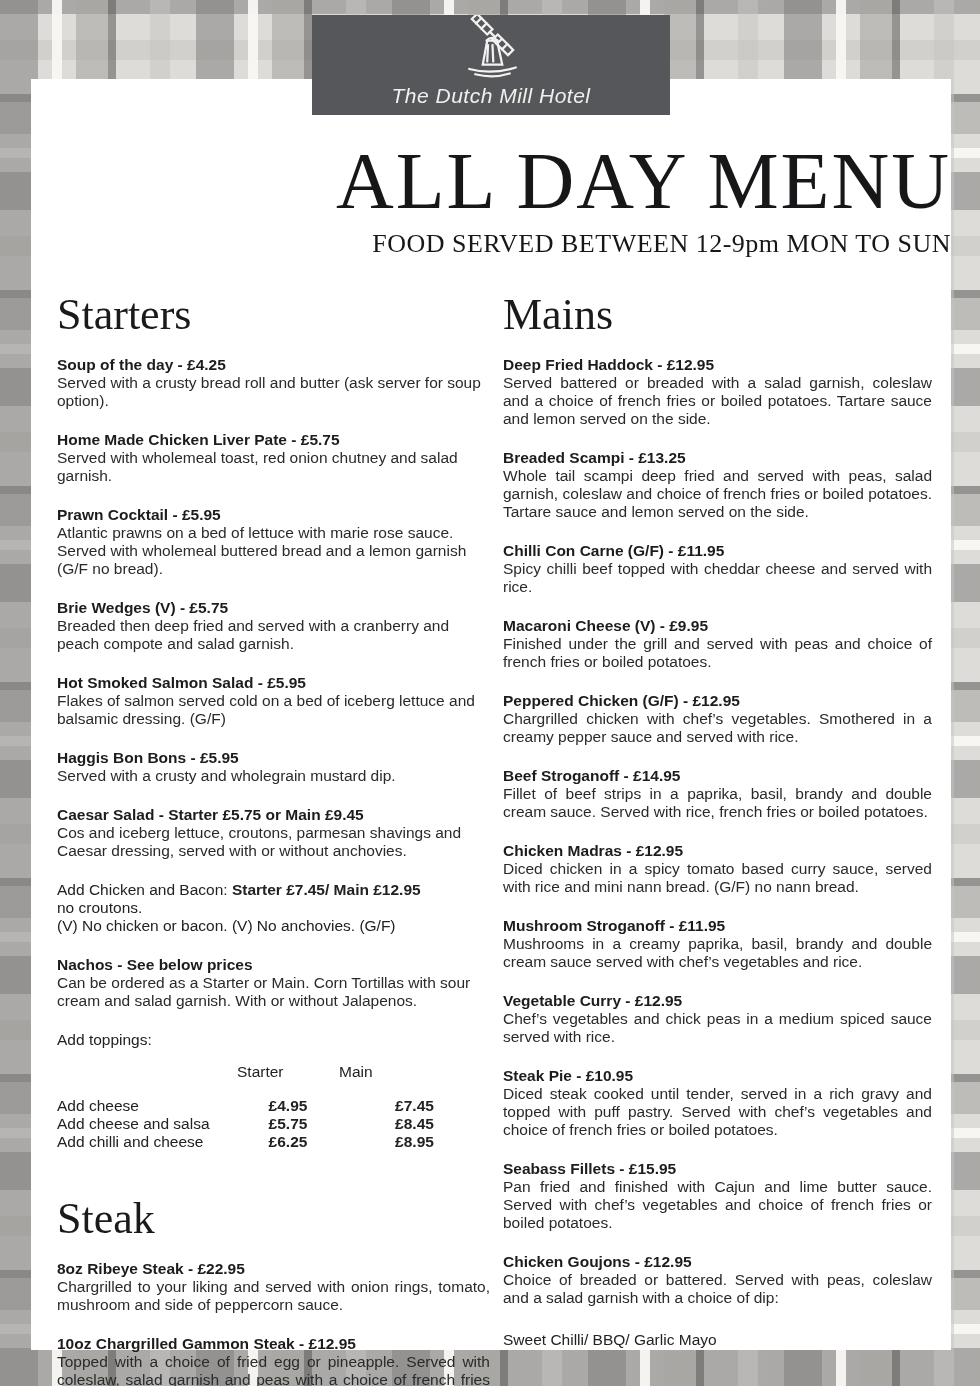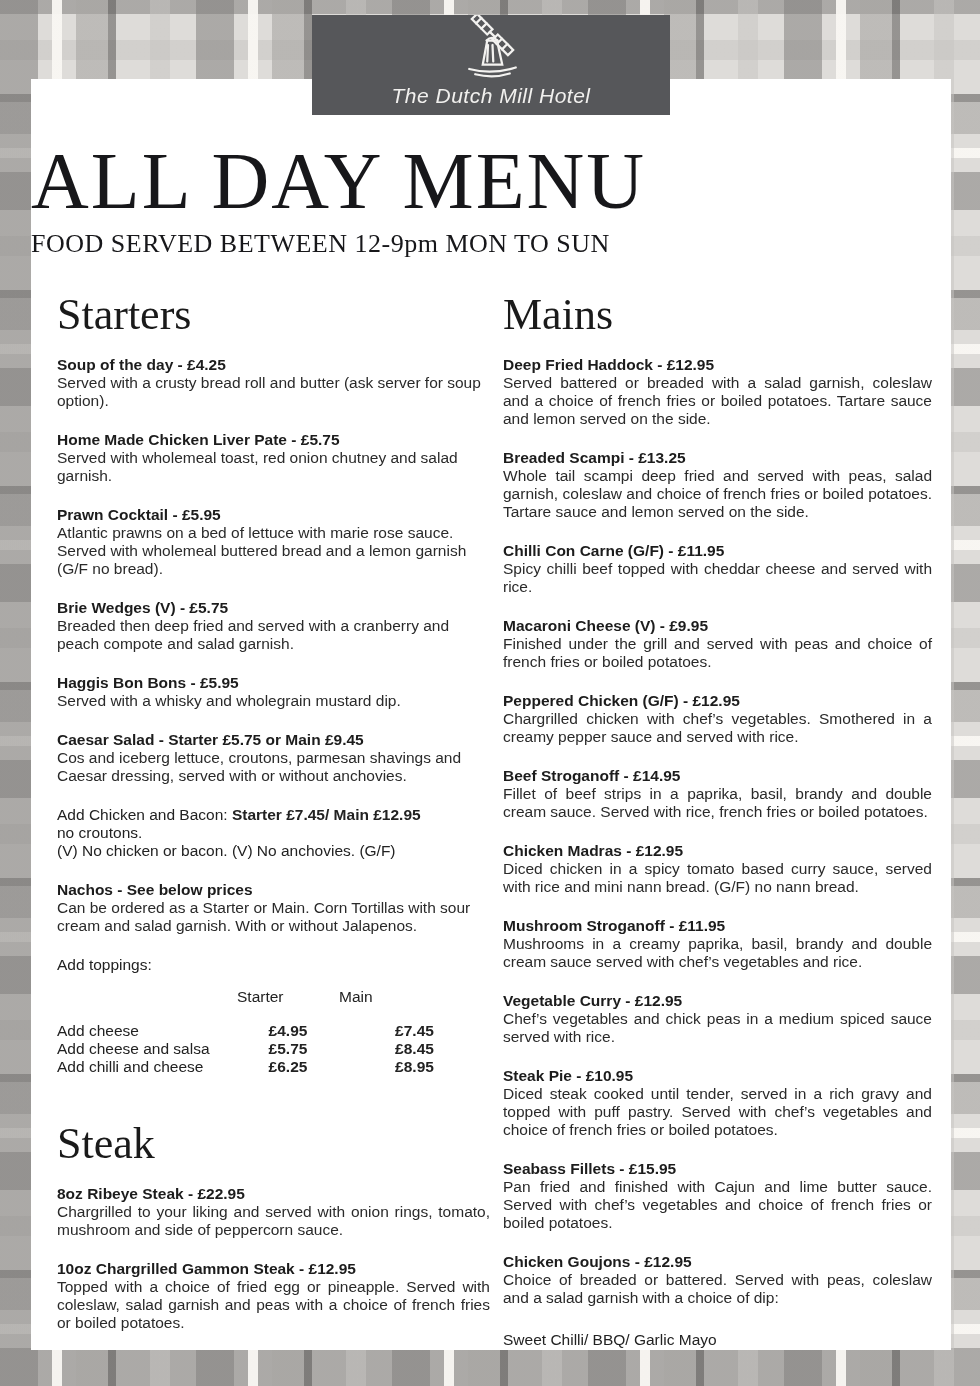--- a/index.html
+++ b/index.html
@@ -37,21 +37,21 @@
     position:absolute;left:312px;top:15px;width:358px;height:100px;
     background:#56575a;z-index:5;
     display:flex;flex-direction:column;align-items:center;justify-content:flex-end;
     padding-bottom:9px;box-sizing:border-box;font-style:italic;
   }
   .hotel-box svg{display:block;margin-bottom:4px;}
   .hotel-name{
     color:#f1f0ee;font-size:21px;letter-spacing:.5px;line-height:1;
     font-family:"Liberation Sans",sans-serif;
   }
-  .title-wrap{padding-top:62px;text-align:left;}
+  .title-wrap{padding-top:62px;text-align:right;}
   .menu-title{
     font-family:"Liberation Serif",serif;font-weight:normal;
     font-size:80px;line-height:1;letter-spacing:2px;color:#17171a;margin:0;
   }
   .menu-subtitle{
     font-family:"Liberation Serif",serif;font-size:26px;letter-spacing:.5px;
     color:#17171a;margin-top:8px;
   }
   .columns{
     display:flex;gap:13px;padding:0 19px 0 26px;margin-top:34px;
@@ -104,22 +104,26 @@
         </div>
         <div class="item">
           <div class="item-name">Prawn Cocktail - £5.95</div>
           <div class="item-desc">Atlantic prawns on a bed of lettuce with marie rose sauce. Served with wholemeal buttered bread and a lemon garnish (G/F no bread).</div>
         </div>
         <div class="item">
           <div class="item-name">Brie Wedges (V) - £5.75</div>
           <div class="item-desc">Breaded then deep fried and served with a cranberry and peach compote and salad garnish.</div>
         </div>
         <div class="item">
+          <div class="item-name">Hot Smoked Salmon Salad - £5.95</div>
+          <div class="item-desc">Flakes of salmon served cold on a bed of iceberg lettuce and balsamic dressing. (G/F)</div>
+        </div>
+        <div class="item">
           <div class="item-name">Haggis Bon Bons - £5.95</div>
-          <div class="item-desc">Served with a whisky and wholegrain mustard dip.</div>
+          <div class="item-desc">Served with a crusty and wholegrain mustard dip.</div>
         </div>
         <div class="item">
           <div class="item-name">Caesar Salad -  Starter £5.75 or Main £9.45</div>
           <div class="item-desc">Cos and iceberg lettuce, croutons, parmesan shavings and Caesar dressing, served with or without anchovies.</div>
         </div>
 
         <div class="caesar-extra">
           <div><span>Add Chicken and Bacon: </span><b>Starter £7.45/ Main £12.95</b></div>
           <div>no croutons.</div>
           <div>(V) No chicken or bacon. (V) No anchovies. (G/F)</div>

